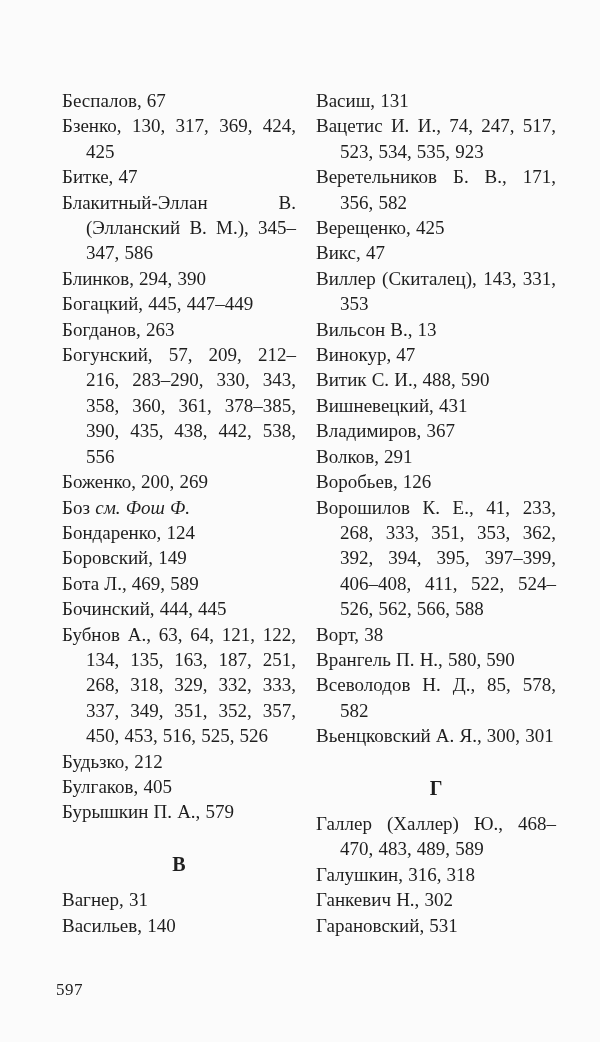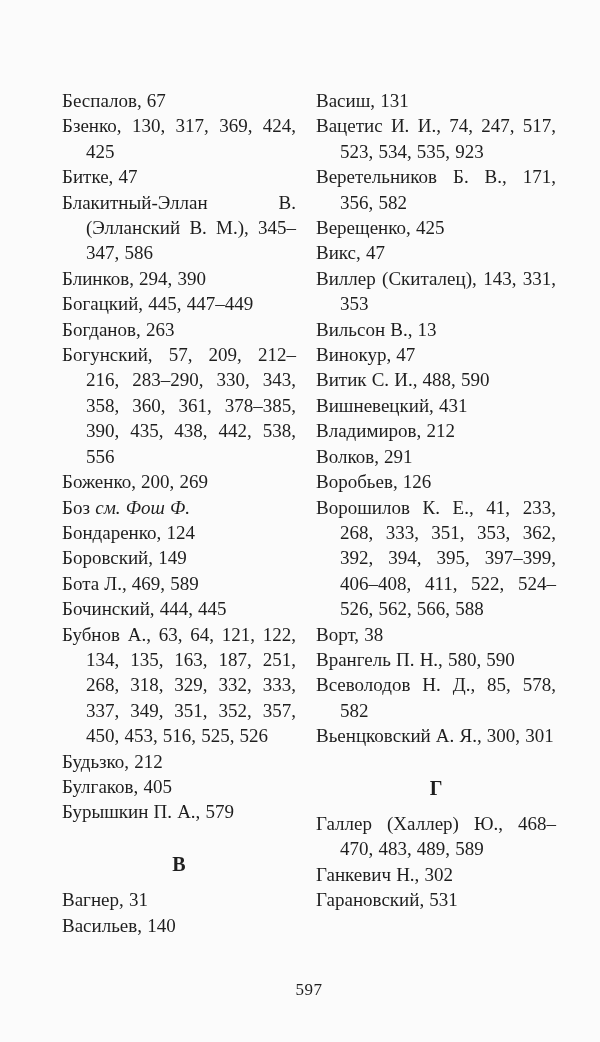--- a/index.html
+++ b/index.html
@@ -46,24 +46,23 @@
     font-weight: bold;
     font-size: 20px;
     margin: 27px 0 10px 0;
   }
   .see-ref {
     font-style: italic;
     margin-left: 0.28em;
   }
   .page-number {
     position: absolute;
-    left: 62px;
+    left: 56px;
     right: 44px;
     bottom: 40px;
-    text-align: center;
     font-size: 17px;
     letter-spacing: 0.5px;
   }
 </style>
 </head>
 <body>
 
 <div class="page">
   <div class="columns">
     <div class="column column-left">
@@ -93,28 +92,29 @@
         <p class="index-entry">Васиш, 131</p>
         <p class="index-entry">Вацетис И. И., 74, 247, 517, 523, 534, 535, 923</p>
         <p class="index-entry">Веретельников Б. В., 171, 356, 582</p>
         <p class="index-entry">Верещенко, 425</p>
         <p class="index-entry">Викс, 47</p>
         <p class="index-entry">Виллер (Скиталец), 143, 331, 353</p>
         <p class="index-entry">Вильсон В., 13</p>
         <p class="index-entry">Винокур, 47</p>
         <p class="index-entry">Витик С. И., 488, 590</p>
         <p class="index-entry">Вишневецкий, 431</p>
-        <p class="index-entry">Владимиров, 212</p>
+        <p class="index-entry">Владимиров, 367</p>
         <p class="index-entry">Волков, 291</p>
         <p class="index-entry">Воробьев, 126</p>
         <p class="index-entry">Ворошилов К. Е., 41, 233, 268, 333, 351, 353, 362, 392, 394, 395, 397–399, 406–408, 411, 522, 524–526, 562, 566, 588</p>
         <p class="index-entry">Ворт, 38</p>
         <p class="index-entry">Врангель П. Н., 580, 590</p>
         <p class="index-entry">Всеволодов Н. Д., 85, 578, 582</p>
         <p class="index-entry">Вьенцковский А. Я., 300, 301</p>
         <div class="section-header">Г</div>
         <p class="index-entry">Галлер (Халлер) Ю., 468–470, 483, 489, 589</p>
+        <p class="index-entry">Галушкин, 316, 318</p>
         <p class="index-entry">Ганкевич Н., 302</p>
         <p class="index-entry">Гарановский, 531</p>
       </div>
   </div>
   <div class="page-number">597</div>
 </div>
 
 </body></html>

